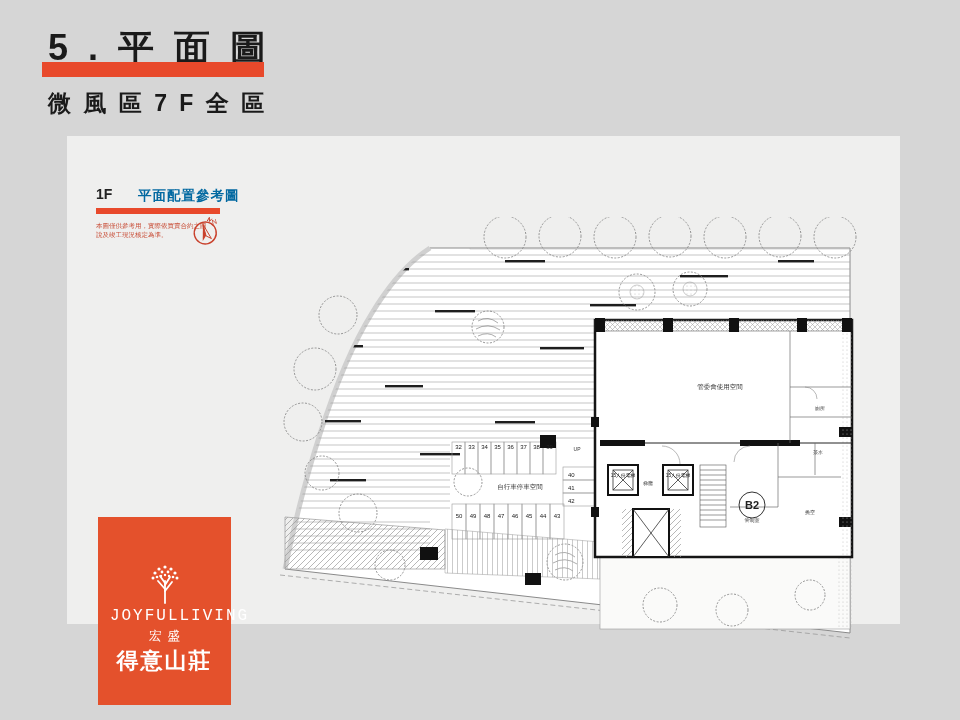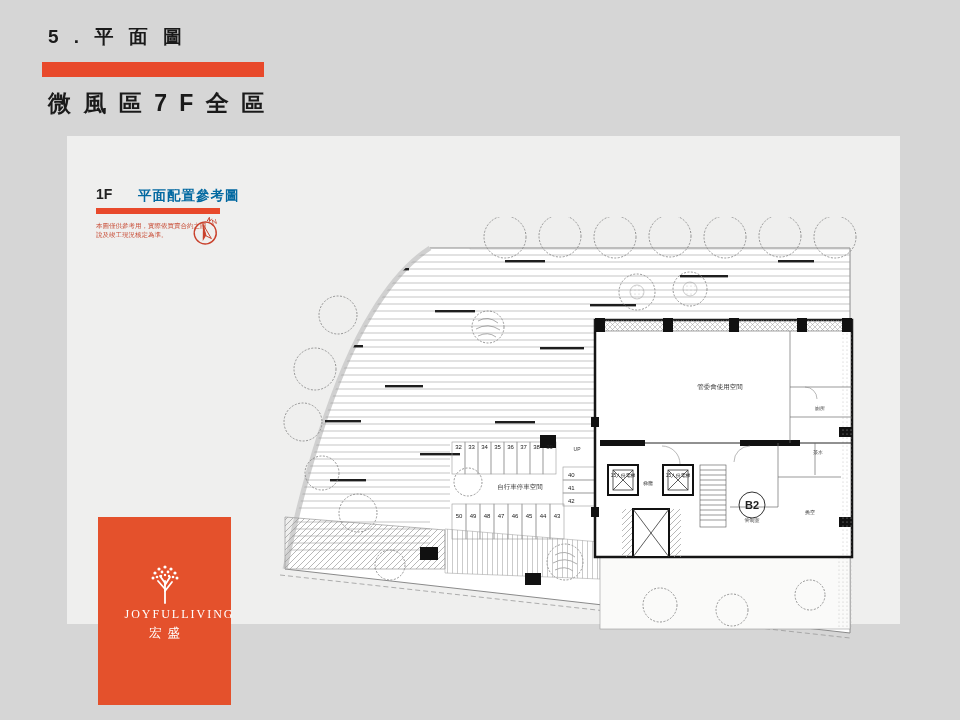--- a/index.html
+++ b/index.html
@@ -1,19 +1,19 @@
 <!DOCTYPE html>
 <html><head>
 <meta charset="utf-8">
 <style>
   html,body{margin:0;padding:0;}
   .slide{position:relative;width:960px;height:720px;background:#D6D6D6;overflow:hidden;
          font-family:"Liberation Sans",sans-serif;}
   
-  .title{position:absolute;left:48px;top:24px;font-size:19px;font-weight:bold;color:#1a1a1a;
+  .title{position:absolute;left:48px;top:24px;font-size:36px;font-weight:bold;color:#1a1a1a;
          letter-spacing:5px;white-space:nowrap;}
   .title-bar{position:absolute;left:42px;top:62px;width:222px;height:15px;background:#E8492B;}
   .subtitle{position:absolute;left:48px;top:88px;font-size:23px;font-weight:bold;color:#1a1a1a;
             letter-spacing:3px;white-space:nowrap;}
   .page-num{position:absolute;left:0;right:0;top:695px;text-align:center;font-size:13px;color:#9b9b9b;}
   
   .panel{position:absolute;left:67px;top:136px;width:833px;height:488px;background:#EFEFEE;}
   .floor-tag{position:absolute;left:29px;top:50px;font-size:14px;font-weight:bold;color:#222;}
   .panel-header{position:absolute;left:71px;top:51px;font-size:13.5px;font-weight:bold;color:#0369a1;
                 letter-spacing:1px;}
@@ -33,21 +33,21 @@
   .col-side .stall{width:26px;height:13px;line-height:13px;font-size:6px;color:#222;text-align:left;
                    padding-left:4px;}
   .elev-label{position:absolute;width:28px;text-align:center;font-size:4.8px;line-height:1.2;
               color:#222;}
   .elev-1{left:339px;top:256px;}
   .elev-2{left:394px;top:256px;}
   
   .logo{position:absolute;left:31px;top:381px;width:133px;height:188px;background:#E4512C;
         display:flex;flex-direction:column;align-items:center;}
   .logo-tree{margin-top:46px;width:36px;height:42px;}
-  .logo-en{margin-top:2px;font-family:Liberation Serif, serif;font-size:12px;letter-spacing:2px;
+  .logo-en{margin-top:2px;font-family:Liberation Mono, monospace;font-size:16px;letter-spacing:2px;
            color:#fff;white-space:nowrap;margin-left:30px;}
   .logo-company{margin-top:3px;font-size:12.5px;letter-spacing:6px;color:#ffffff;padding-left:6px;}
   .logo-project{margin-top:1px;font-size:22px;font-weight:bold;letter-spacing:2px;color:#fff;}
 </style>
 </head>
 <body>
 
 <div class="slide">
 
   <div class="title">5 . 平 面 圖</div>
@@ -313,17 +313,18 @@
             <circle cx="30" cy="15" r="1.5"></circle>
           <circle cx="10" cy="14" r="1.3"></circle>
             <circle cx="26" cy="14" r="1.3"></circle>
             <circle cx="14" cy="13" r="1.2"></circle>
           <circle cx="22" cy="13" r="1.2"></circle>
             <circle cx="18" cy="12" r="1.2"></circle>
         </g>
       </svg>
       <div class="logo-en">JOYFULLIVING</div>
       <div class="logo-company">宏盛</div>
+      <div class="logo-project">得意山莊</div>
     </div>
 
   </div>
 
 </div>
 
 </body></html>

